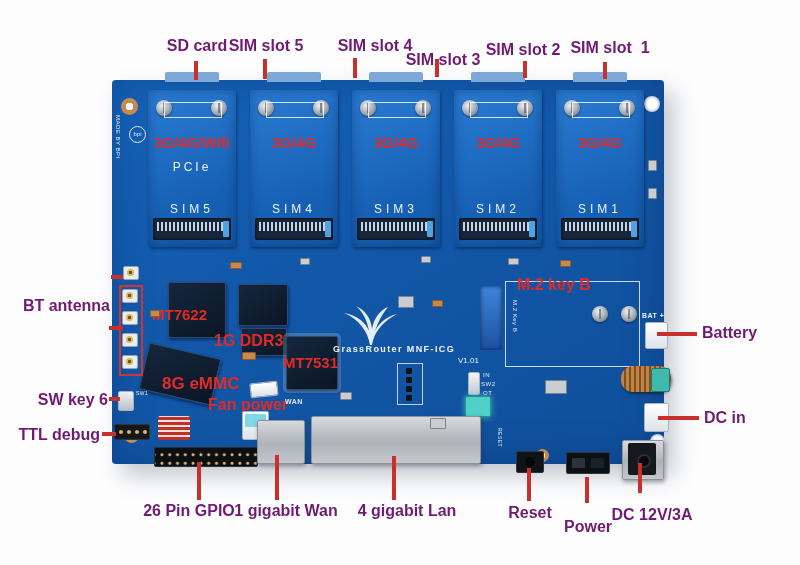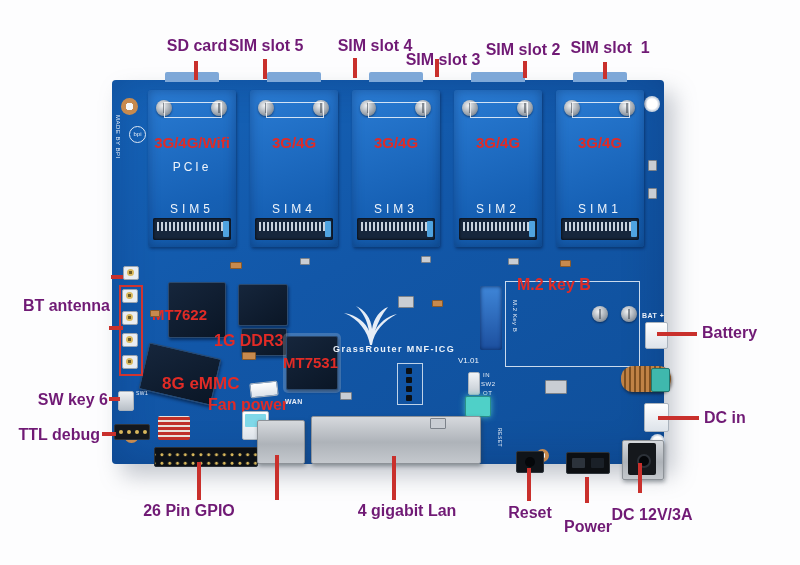--- a/index.html
+++ b/index.html
@@ -242,20 +242,21 @@
   <div class="tickh" style="left:109px;top:326px;width:14px;"></div>
   <div class="tickh" style="left:109px;top:397px;width:11px;"></div>
   <div class="tickh" style="left:102px;top:432px;width:14px;"></div>
 
   <div class="lbl" style="left:702px;top:324px;">Battery</div>
   <div class="lbl" style="left:704px;top:409px;">DC in</div>
   <div class="tickh" style="left:657px;top:332px;width:40px;"></div>
   <div class="tickh" style="left:658px;top:416px;width:41px;"></div>
 
   <div class="lbl c" style="left:189px;top:502px;">26 Pin GPIO</div>
+  <div class="lbl c" style="left:286px;top:502px;">1 gigabit Wan</div>
   <div class="lbl c" style="left:407px;top:502px;">4 gigabit Lan</div>
   <div class="lbl c" style="left:530px;top:504px;">Reset</div>
   <div class="lbl c" style="left:588px;top:518px;">Power</div>
   <div class="lbl c" style="left:652px;top:506px;">DC 12V/3A</div>
   <div class="tickv" style="left:197px;top:462px;height:38px;"></div>
   <div class="tickv" style="left:275px;top:455px;height:45px;"></div>
   <div class="tickv" style="left:392px;top:456px;height:44px;"></div>
   <div class="tickv" style="left:527px;top:468px;height:33px;"></div>
   <div class="tickv" style="left:585px;top:477px;height:26px;"></div>
   <div class="tickv" style="left:638px;top:463px;height:30px;"></div>

